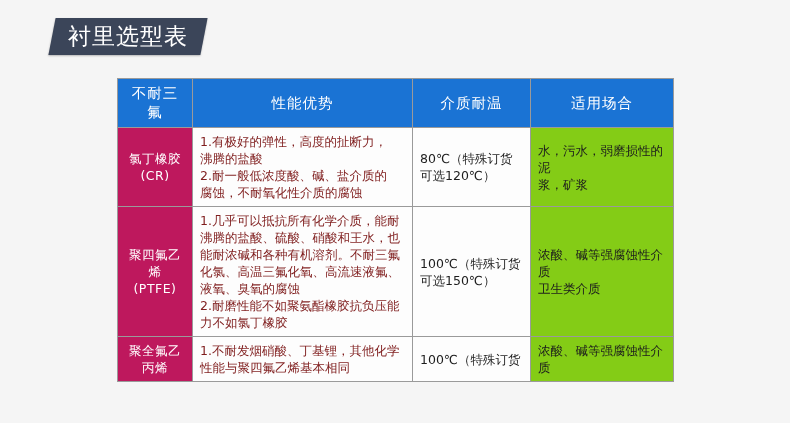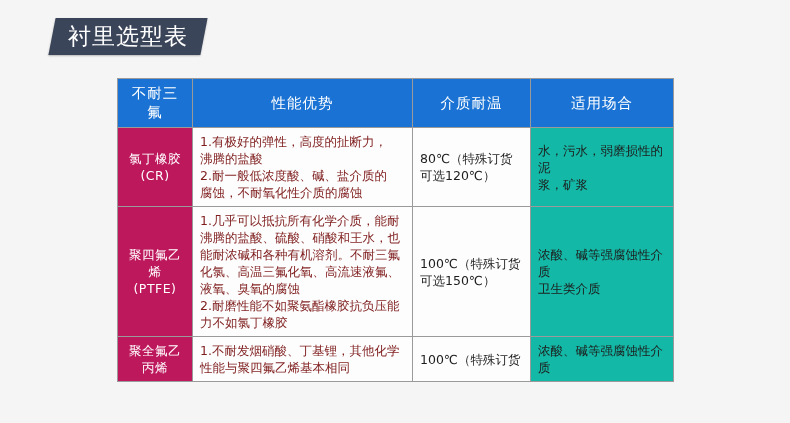--- a/index.html
+++ b/index.html
@@ -87,21 +87,21 @@
   }
   td.temp {
     background: #fdfdfd;
     color: #1d1d1d;
     font-size: 12.5px;
     line-height: 17px;
     text-align: left;
     margin-left: 44px;
   }
   td.usage {
-    background: #14b8a6;
+    background: #84cc16;
     color: #1d1d1d;
     font-size: 12.5px;
     line-height: 17px;
     text-align: left;
     vertical-align: top;
     padding-top: 7px;
   }
   td.perf { vertical-align: top; padding-top: 7px; }
   .line { display: block; }
   .mat-name { display: block; }

